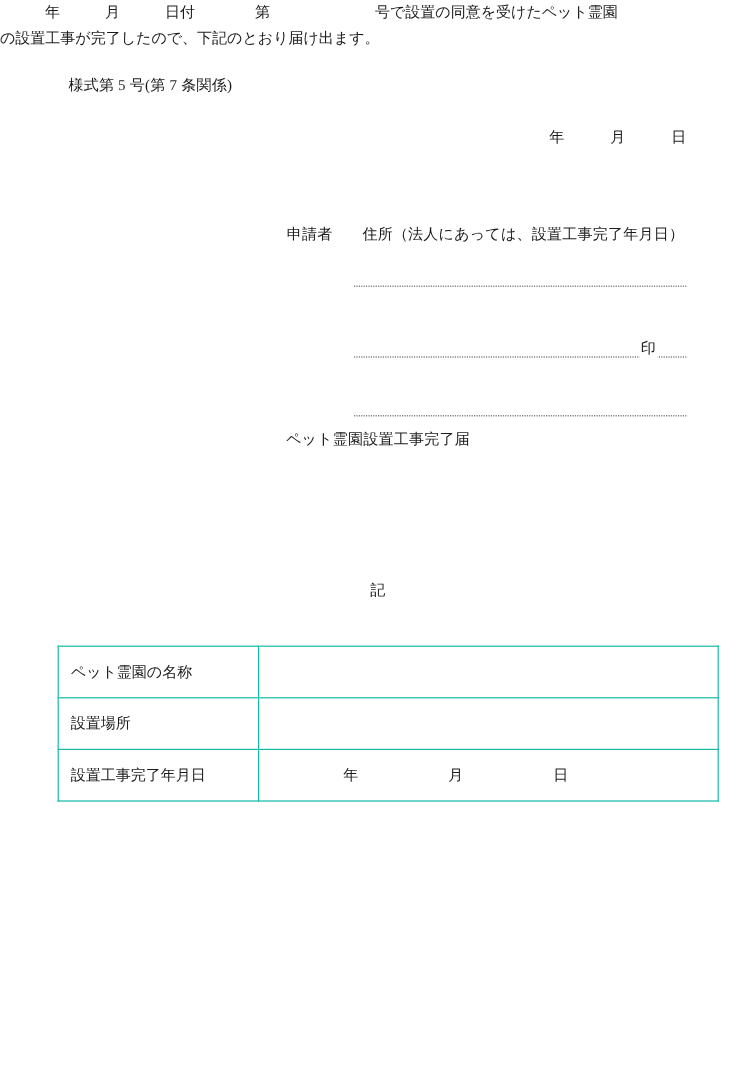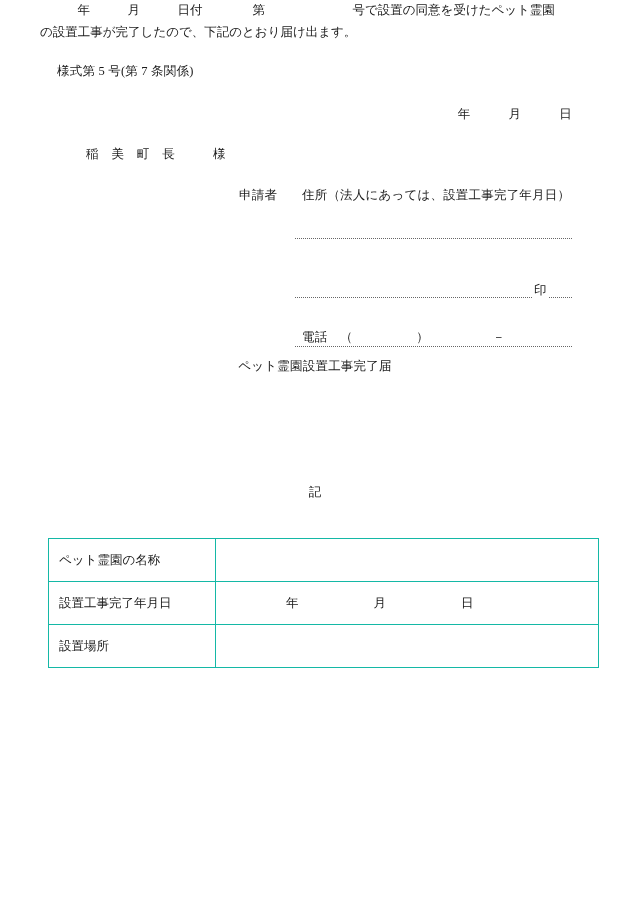--- a/index.html
+++ b/index.html
@@ -110,21 +110,20 @@
 
   
   .body-para {
     left: 57px;
     top: 401px;
     width: 516px;
     font-size: 12.5px;
     line-height: 1.72;
     white-space: pre-wrap;
     text-align: left;
-    padding-left: 40px;
   }
 
   
   .ki {
     left: 0;
     top: 483px;
     width: 630px;
     text-align: center;
   }
 
@@ -161,53 +160,51 @@
 </style>
 </head>
 <body>
 
 <div class="page">
 
   <div class="t form-no">様式第 5 号(第 7 条関係)</div>
 
   <div class="t date-line">年　　　月　　　日</div>
 
-  <div class="t addressee">稲　美　町　長　　　様</div>
 
   <div class="t applicant-label">申請者</div>
 
   <div class="t applicant-address">住所（法人にあっては、設置工事完了年月日）</div>
 
   <div class="dotted dot-addr"></div>
 
 
   <div class="dotted dot-name"></div>
 
   <div class="seal-mark">印</div>
 
-  <div class="t applicant-phone">電話　（　　　　　）　　　　　－</div>
 
   <div class="dotted dot-phone"></div>
 
   <div class="t doc-title">ペット霊園設置工事完了届</div>
 
   <div class="body-para">　　　年　　　月　　　日付　　　　第　　　　　　　号で設置の同意を受けたペット霊園の設置工事が完了したので、下記のとおり届け出ます。</div>
 
   <div class="t ki">記</div>
 
   <table class="form-table">
     <tbody>
       <tr>
         <td class="col-label">ペット霊園の名称</td>
         <td class="col-value"></td>
       </tr>
       <tr>
+        <td class="col-label">設置場所</td>
+        <td class="col-value"></td>
+      </tr>
+      <tr>
         <td class="col-label">設置工事完了年月日</td>
         <td class="col-value date-cell">年　　　　　　月　　　　　　日</td>
       </tr>
-      <tr>
-        <td class="col-label">設置場所</td>
-        <td class="col-value"></td>
-      </tr>
     </tbody>
   </table>
 
 </div>
 
 </body></html>

